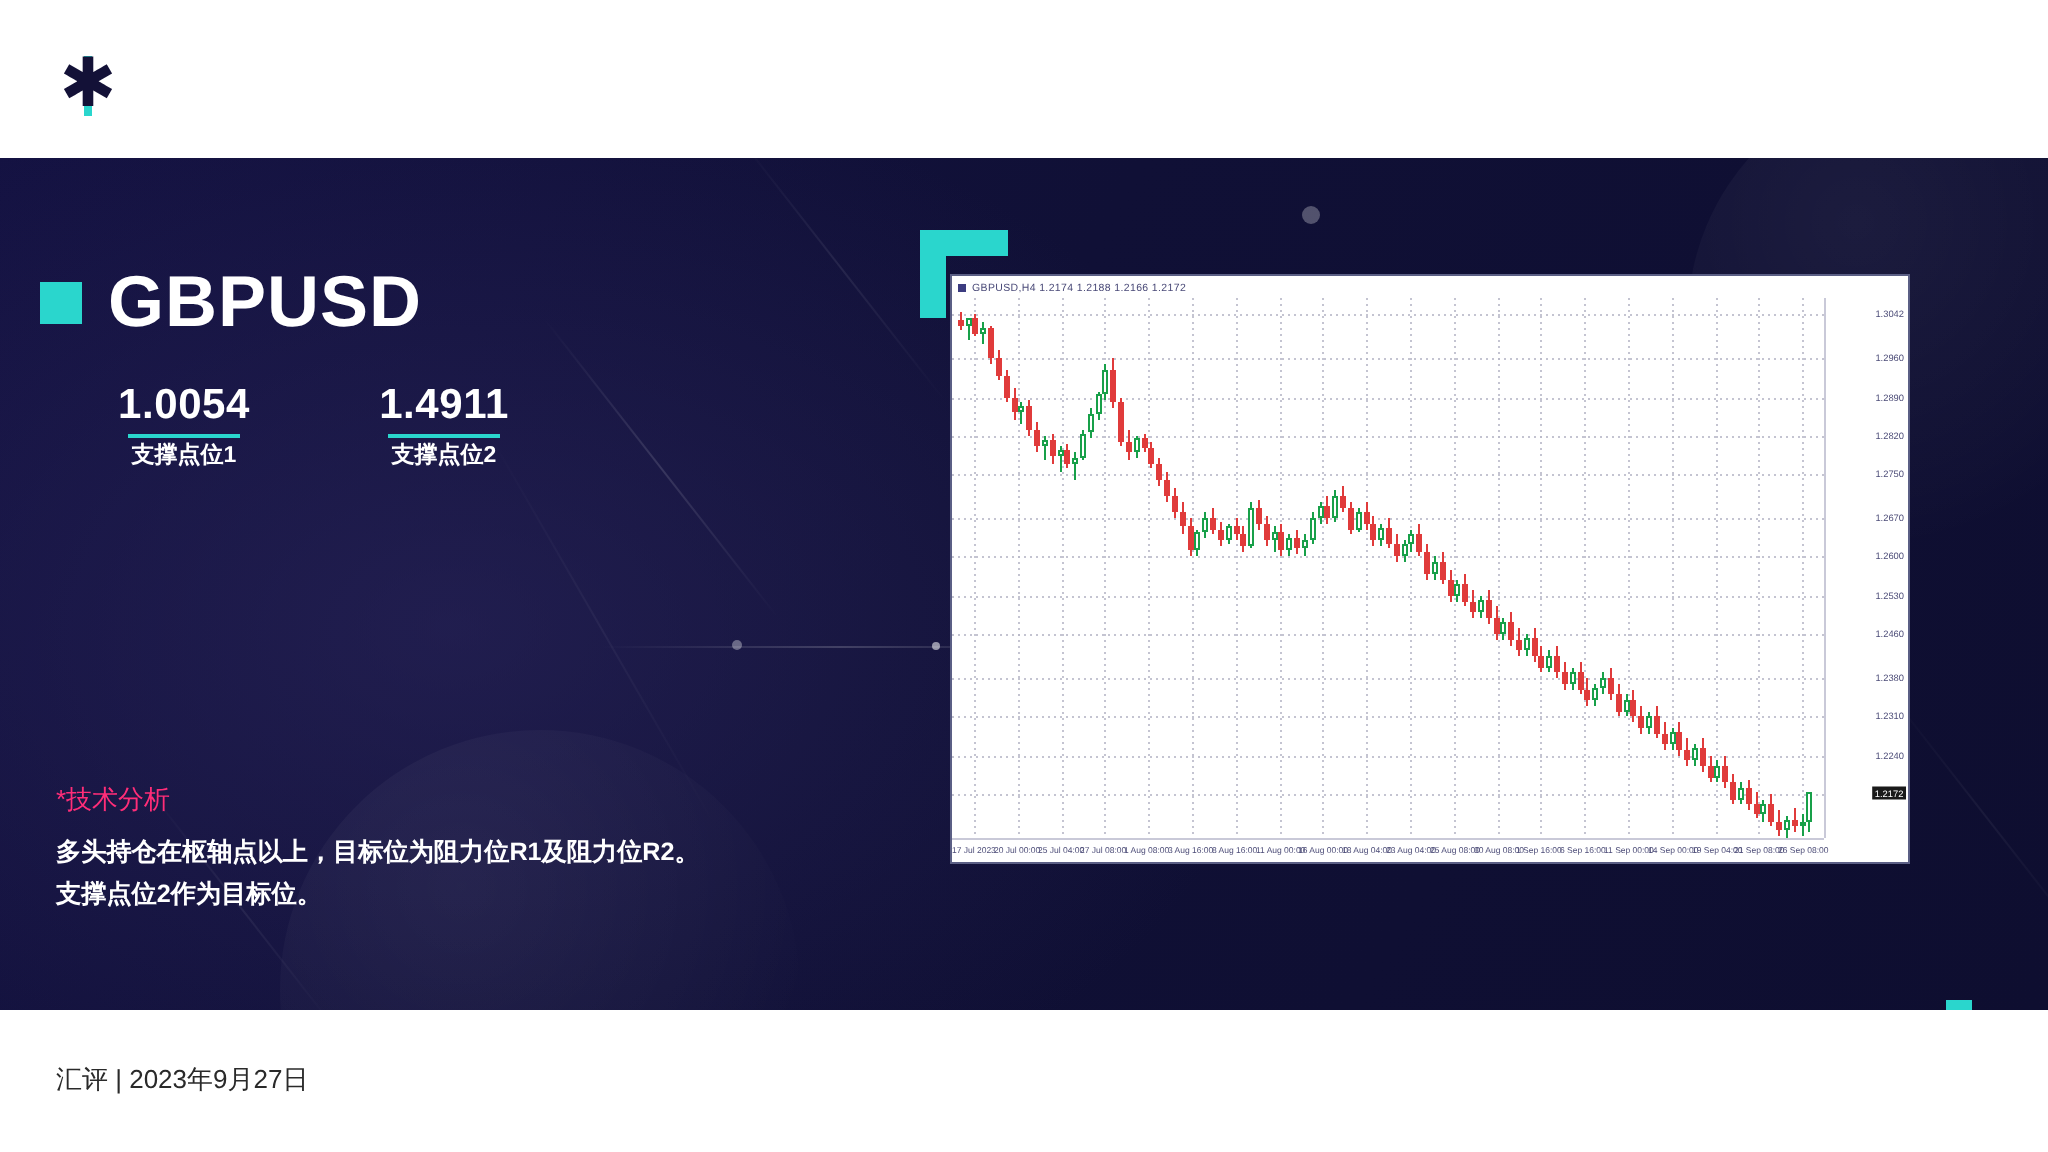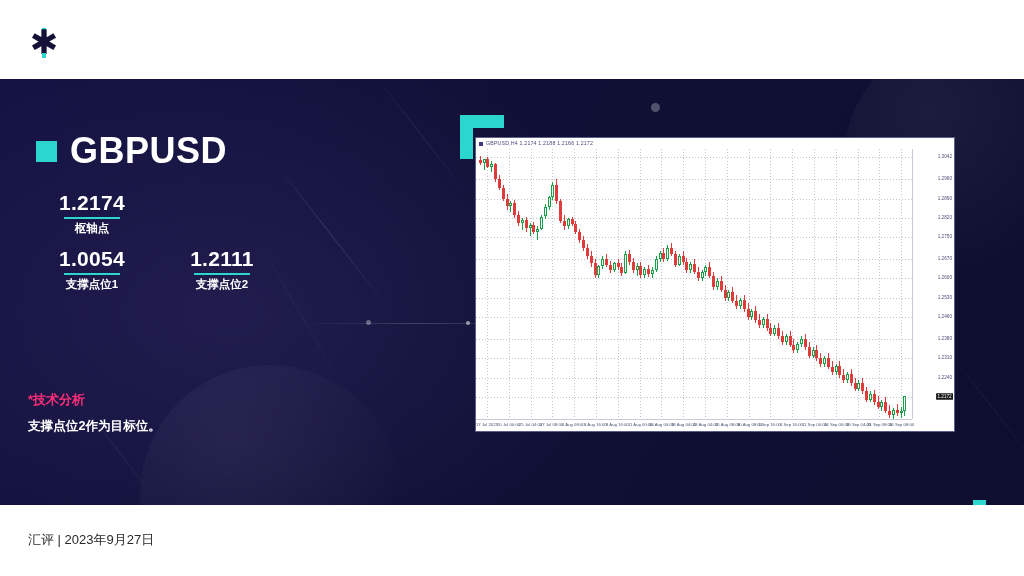--- a/index.html
+++ b/index.html
@@ -101,21 +101,21 @@
     background: rgba(255,255,255,0.35);
   }
   .deco-diag {
     background: linear-gradient(180deg, rgba(255,255,255,0), rgba(255,255,255,0.13), rgba(255,255,255,0));
     width: 1px;
   }
 
   
   .pair-row {
     position: absolute;
-    left: 36px;
+    left: 20px;
     top: 54px;
     display: flex;
     align-items: center;
   }
   .pair-square {
     width: 21px; height: 21px;
     background: #2ad6cd;
     margin-right: 13px;
     flex: none;
   }
@@ -162,21 +162,21 @@
 
   .ta-block {
     position: absolute;
     left: 28px;
     top: 312px;
     width: 375px;
   }
   .ta-title {
     color: #ff2d78;
     font-size: 13px;
-    font-weight: 700;
+    font-weight: 400;
     margin-bottom: 7px;
   }
   .ta-body {
     color: #ffffff;
     font-size: 12.6px;
     font-weight: 700;
     line-height: 1.65;
   }
 
   
@@ -369,45 +369,39 @@
   <div class="deco deco-diag" style="left:300px; top:120px; height:230px; transform:rotate(-30deg); opacity:0.35;"></div>
   <div class="deco deco-diag" style="right:30px; top:250px; height:160px; transform:rotate(-38deg); opacity:0.4;"></div>
 
   <div class="pair-row">
     <div class="pair-square"></div>
     <div class="pair-name">GBPUSD</div>
   </div>
 
   <div class="levels">
     <div class="lvl-row">
-      <div class="lvl">
-        <div class="lvl-val">1.2174</div>
-        <div class="lvl-rule"></div>
-        <div class="lvl-label">枢轴点</div>
-      </div>
-    </div>
-    <div class="lvl-row">
     </div>
     <div class="lvl-row">
       <div class="lvl">
         <div class="lvl-val">1.0054</div>
         <div class="lvl-rule"></div>
         <div class="lvl-label">支撑点位1</div>
       </div>
       <div class="lvl col2">
-        <div class="lvl-val">1.2111</div>
+        <div class="lvl-val">1.4911</div>
         <div class="lvl-rule"></div>
         <div class="lvl-label">支撑点位2</div>
       </div>
     </div>
   </div>
 
   <div class="ta-block">
     <div class="ta-title">*技术分析</div>
     <div class="ta-body">
+      <div>多头持仓在枢轴点以上，目标位为阻力位R1及阻力位R2。</div>
       <div>支撑点位2作为目标位。</div>
     </div>
   </div>
 
   <div class="chart-zone">
     <div class="bracket tl">
       <span class="h"></span>
       <span class="v"></span>
     </div>
     <div class="bracket br">

